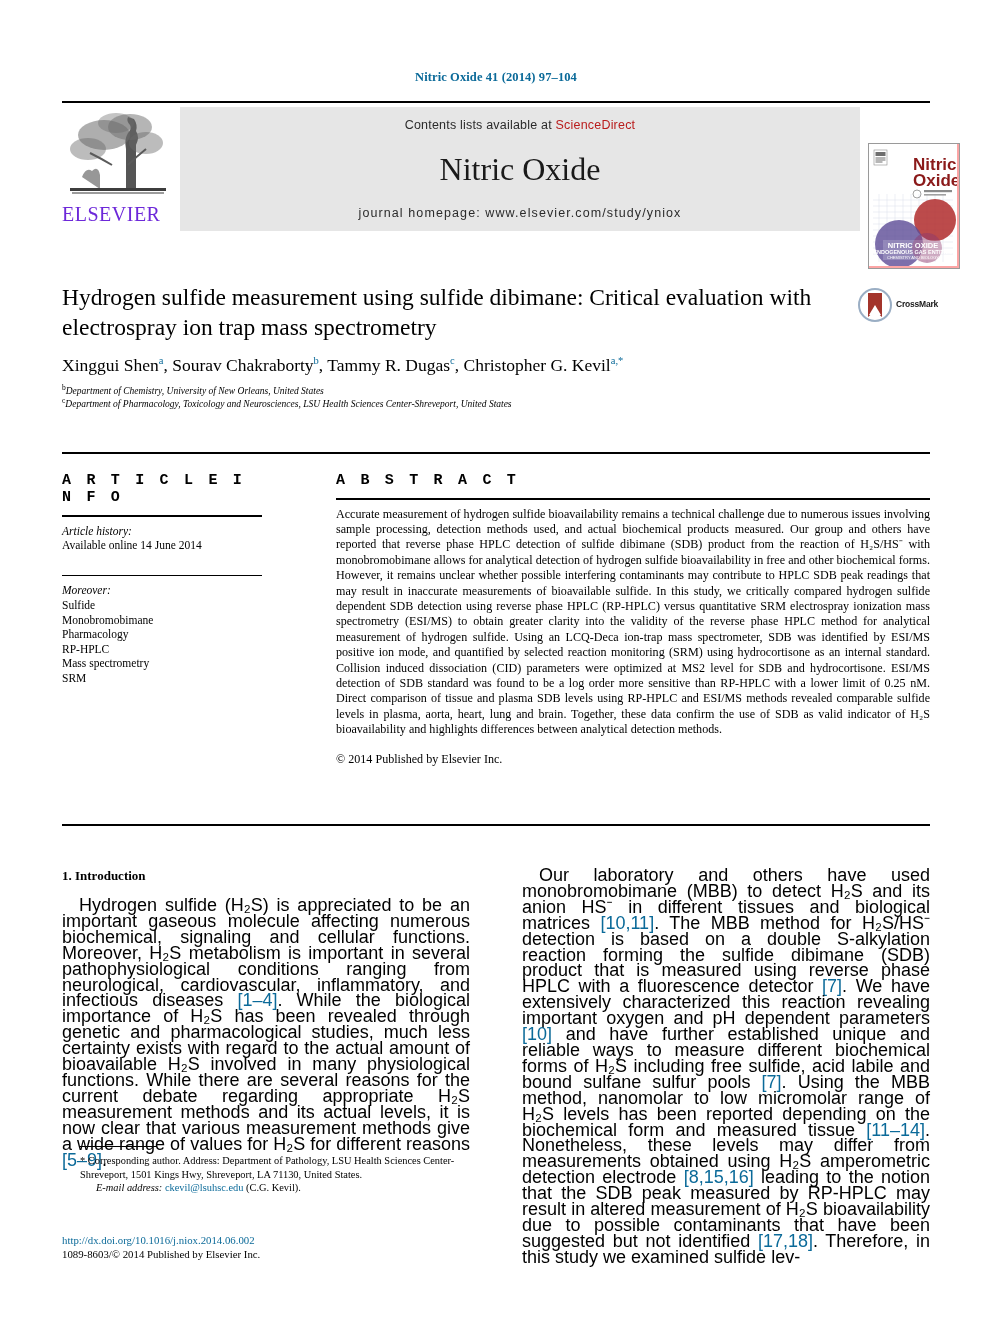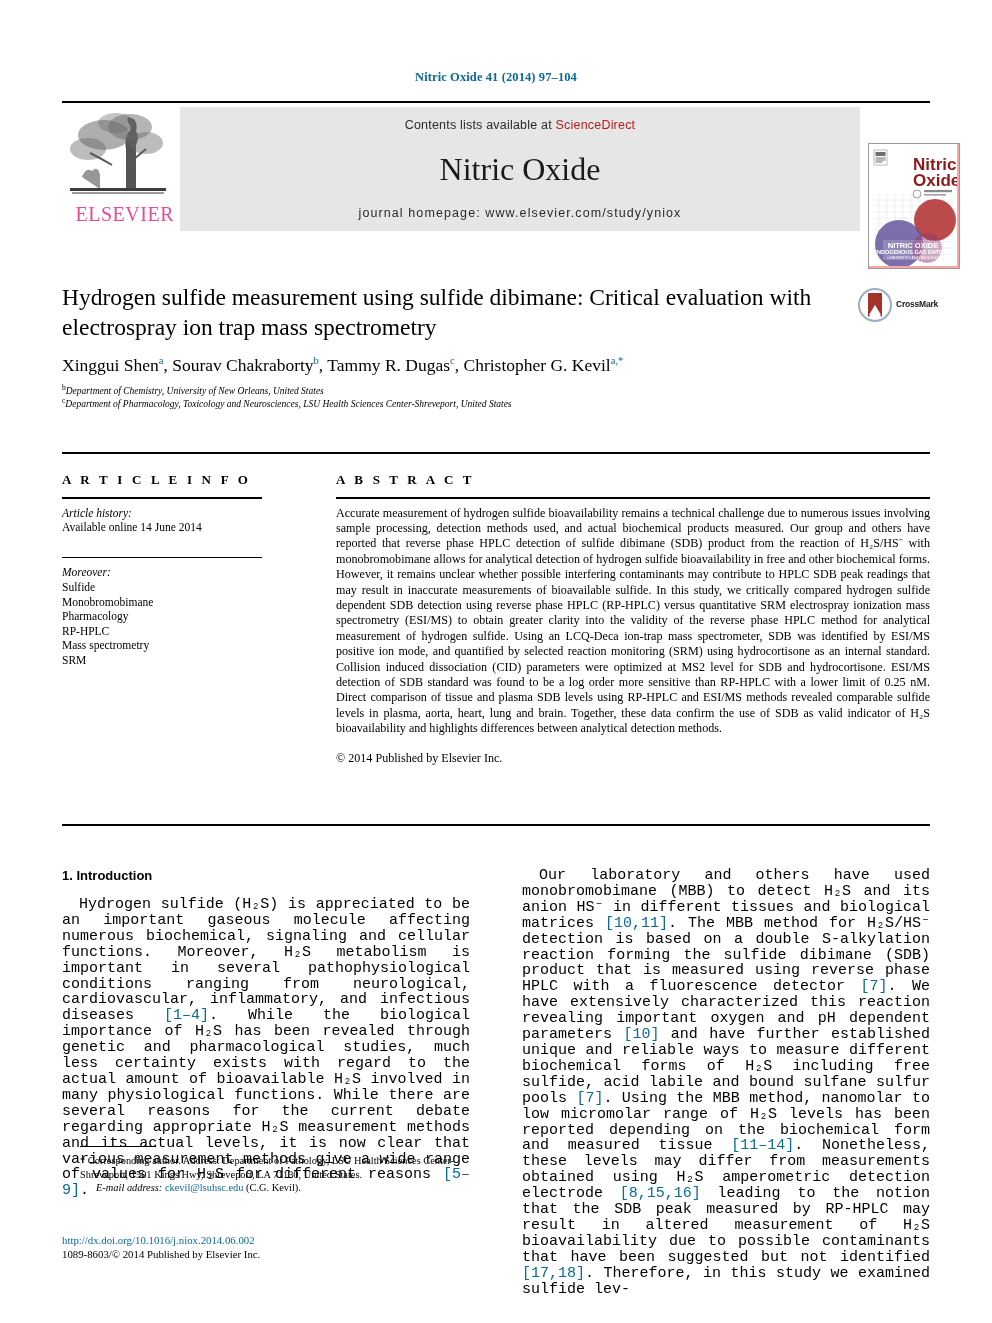--- a/index.html
+++ b/index.html
@@ -57,25 +57,25 @@
   .tree-box {
     position: absolute;
     left: 6px; top: 2px;
     width: 100px; height: 92px;
     overflow: hidden;
   }
   .elsevier-word {
     position: absolute;
     left: 0; top: 96px;
     width: 112px;
-    text-align: right;
+    text-align: left;
     font-family: "Liberation Serif", serif;
     font-size: 20px;
     letter-spacing: .5px;
-    color: #ec4899;
+    color: #6d28d9;
   }
   .grayband {
     position: absolute;
     left: 118px; top: 6px;
     width: 680px;
     height: 124px;
     background: #e6e6e6;
   }
   .contents-line {
     position: absolute;
@@ -171,23 +171,23 @@
     width: 868px; height: 2px;
     background: #000;
   }
   .band-rule-bottom {
     position: absolute;
     left: 62px; top: 824px;
     width: 868px; height: 2px;
     background: #000;
   }
   .sec-head {
-    font-family: Liberation Serif, serif;
+    font-family: Liberation Mono, monospace;
     font-weight: bold;
-    font-size: 13px;
+    font-size: 15px;
     letter-spacing: 3.2px;
   }
   .col-info {
     position: absolute;
     left: 62px; top: 472px;
     width: 200px;
   }
   .thin-rule {
     height: 1.6px;
     background: #000;
@@ -227,28 +227,28 @@
     width: 868px;
   }
   .col {
     position: absolute;
     top: 0;
     width: 408px;
   }
   .col-left { left: 0; }
   .col-right { left: 460px; }
   .h2 {
-    font-family: Liberation Sans, sans-serif;
+    font-family: Liberation Serif, serif;
     font-size: 13px;
     font-weight: bold;
     margin: 0 0 14px 0;
   }
   .para {
-    font-family: Liberation Mono, monospace;
-    font-size: 15px;
+    font-family: Liberation Sans, sans-serif;
+    font-size: 18px;
     line-height: 15.9px;
     text-align: justify;
     margin: 0;
     text-indent: 17px;
   }
   .ref { color: #0b6a99; }
 
   
   .footnote {
     position: absolute;

